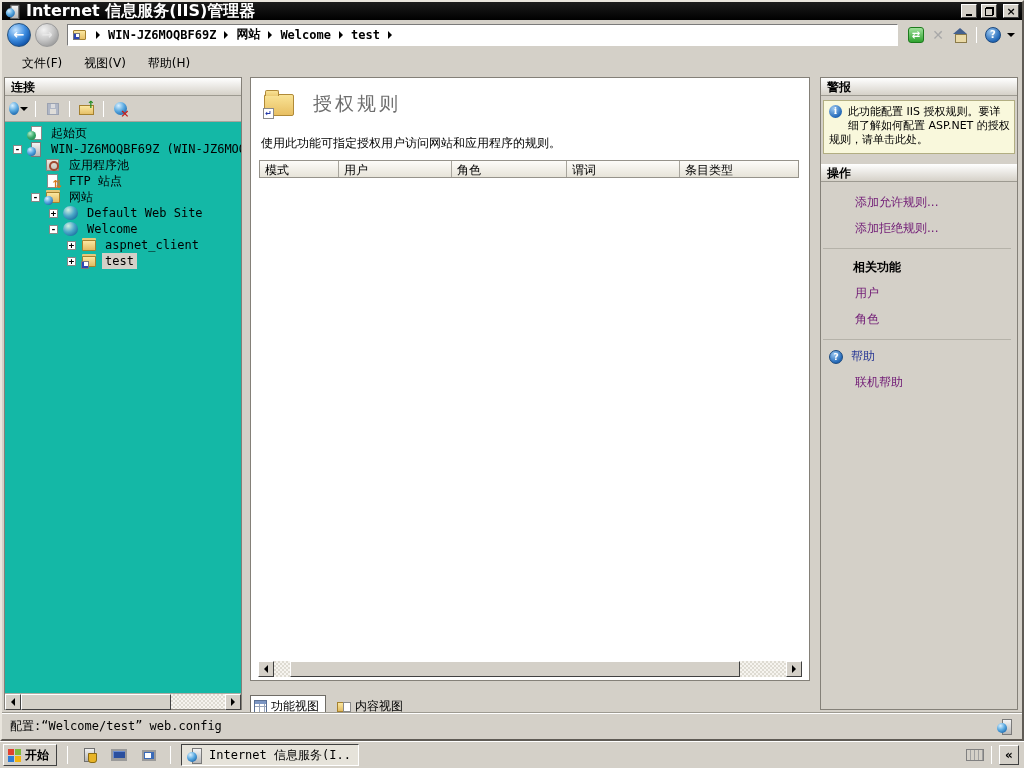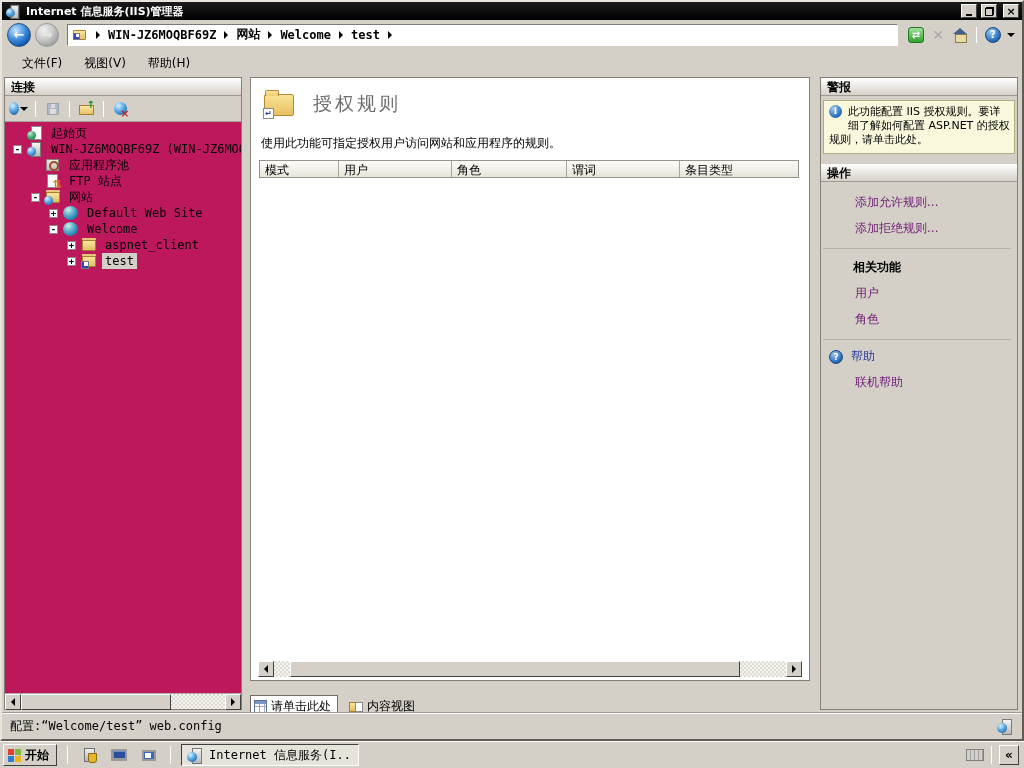--- a/index.html
+++ b/index.html
@@ -7,21 +7,21 @@
   body { font-family:"DejaVu Sans",sans-serif; font-size:12px; color:#000; background:#d4d0c8; }
   .mono { font-family:"DejaVu Sans Mono","DejaVu Sans",sans-serif; }
 
   .desktop { width:1024px; height:768px; display:flex; flex-direction:column; }
   .window { flex:1; display:flex; flex-direction:column; background:#d4d0c8;
             border:2px solid; border-color:#e9e5dd #5f5b55 #5f5b55 #e9e5dd; min-height:0; }
 
   
   .titlebar { height:18px; background:linear-gradient(#1c1c1c,#000); color:#fff; display:flex;
               align-items:center; padding:0 3px; gap:4px; flex:none; }
-  .titlebar .title { font-weight:bold; font-size:11px; flex:1; white-space:nowrap; overflow:hidden; }
+  .titlebar .title { font-weight:bold; font-size:16px; flex:1; white-space:nowrap; overflow:hidden; }
   .tb-btn { width:16px; height:14px; background:#d4d0c8; border:1px solid; border-color:#fff #404040 #404040 #fff;
             display:flex; align-items:center; justify-content:center; color:#000; flex:none; }
   .g-min { width:6px; height:2px; background:#000; margin-top:7px; }
   .g-restore { position:relative; width:9px; height:9px; }
   .g-restore::before { content:""; position:absolute; top:0; right:0; width:6px; height:6px; border:1px solid #000; background:#d4d0c8; }
   .g-restore::after  { content:""; position:absolute; bottom:0; left:0; width:6px; height:6px; border:1px solid #000; background:#d4d0c8; }
   .g-close { font-weight:bold; font-size:11px; line-height:1; }
 
   
   .addressbar { height:29px; display:flex; align-items:center; padding:0 5px; gap:2px; flex:none; }
@@ -75,21 +75,21 @@
   .ic-save::after { content:""; position:absolute; left:3px; top:0; width:4px; height:4px; background:#dfe5f0; }
   .ic-folderup { width:15px; height:12px; position:relative; }
   .ic-folderup::before { content:""; position:absolute; inset:2px 0 0 0; background:linear-gradient(#fbe7a0,#e6c068);
                          border:1px solid #a5812f; }
   .ic-folderup::after { content:"↑"; position:absolute; right:-1px; top:-4px; color:#1e8a1e; font-weight:bold; font-size:10px; }
   .ic-disconnect { width:14px; height:14px; position:relative; }
   .ic-disconnect::before { content:""; position:absolute; inset:0 1px 1px 0; border-radius:50%;
                            background:radial-gradient(circle at 35% 28%, #d8f0ff, #58a8e0 45%, #2470b4 78%, #124e86); }
   .ic-disconnect::after { content:"×"; position:absolute; right:-2px; bottom:-4px; color:#c02020; font-weight:bold; font-size:11px; }
 
-  .tree { flex:1; overflow:hidden; padding-top:3px; background:#be185d; }
+  .tree { flex:1; overflow:hidden; padding-top:3px; background:#14b8a6; }
   .tree-row { height:16px; display:flex; align-items:center; padding-left:6px; white-space:nowrap; }
   .lv0 { padding-left:8px; } .lv1 { padding-left:26px; } .lv2 { padding-left:44px; } .lv3 { padding-left:62px; }
   .exp { width:9px; height:9px; border:1px solid #888; background:#fff; flex:none; margin-right:5px;
          font:bold 9px/7px "DejaVu Sans Mono",monospace; text-align:center; }
   .exp-minus::before { content:"-"; } .exp-plus::before { content:"+"; } .exp-none { visibility:hidden; }
   .tree-label { padding:1px 3px; font-family:"DejaVu Sans Mono","DejaVu Sans",sans-serif; }
   .tree-row.selected .tree-label { background:#d4d0c8; }
   .ti { width:16px; height:14px; position:relative; flex:none; margin-right:5px; }
   .ti-start::before { content:""; position:absolute; top:0; right:1px; width:9px; height:12px; background:#fff; border:1px solid #8a8a8a; }
   .ti-start::after { content:""; position:absolute; left:0; bottom:0; width:9px; height:9px; border-radius:50%;
@@ -376,21 +376,21 @@
                 <span class="sb-thumb main-thumb"></span>
               </span>
             <span class="sb-btn">
                 <span class="arr-r"></span>
               </span>
           </div>
         </div>
         <div class="tabs">
           <span class="tab selected">
             <span class="ic-tab-grid"></span>
-            <span>请单击此处</span>
+            <span>功能视图</span>
           </span>
           <span class="tab">
             <span class="ic-tab-folder"></span>
             <span>内容视图</span>
           </span>
         </div>
       </div>
 
       <div class="right-gap"></div>
 

